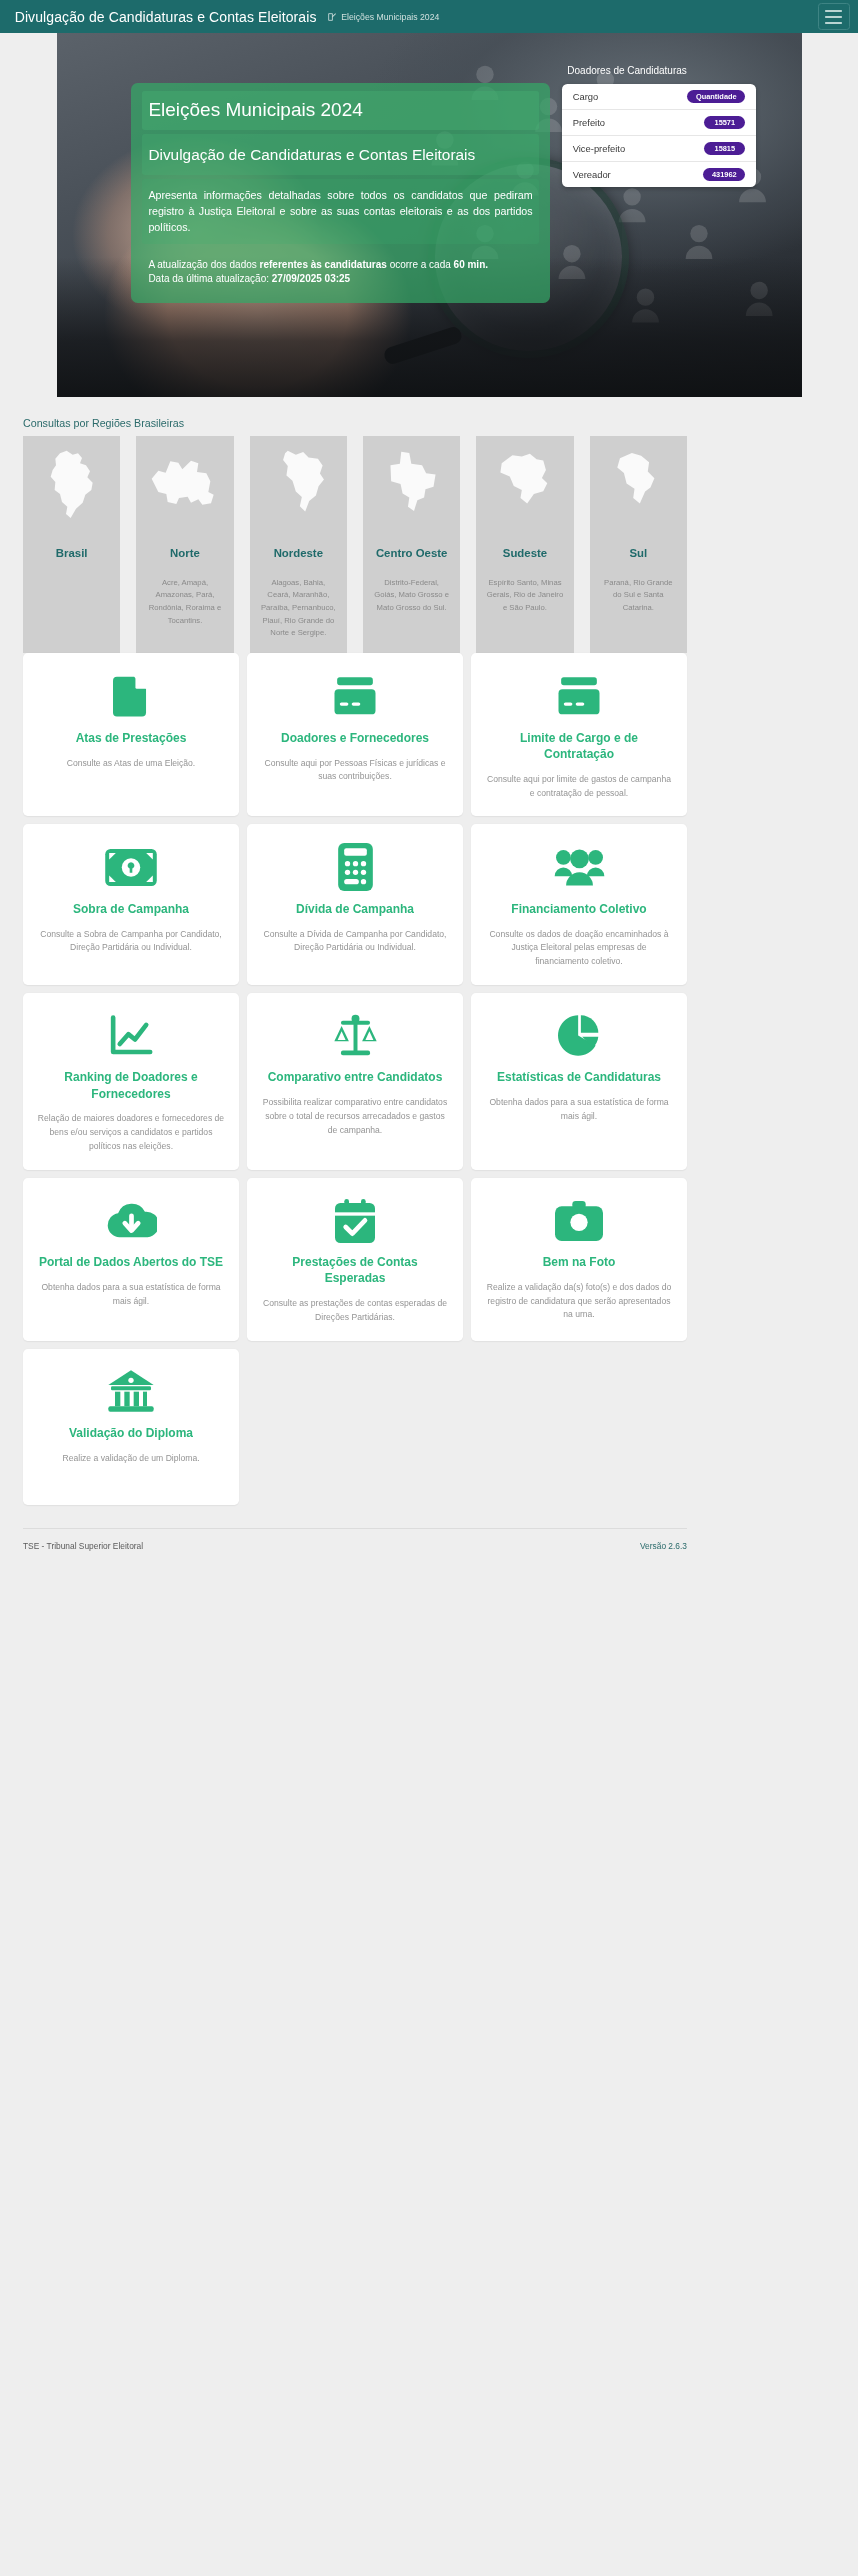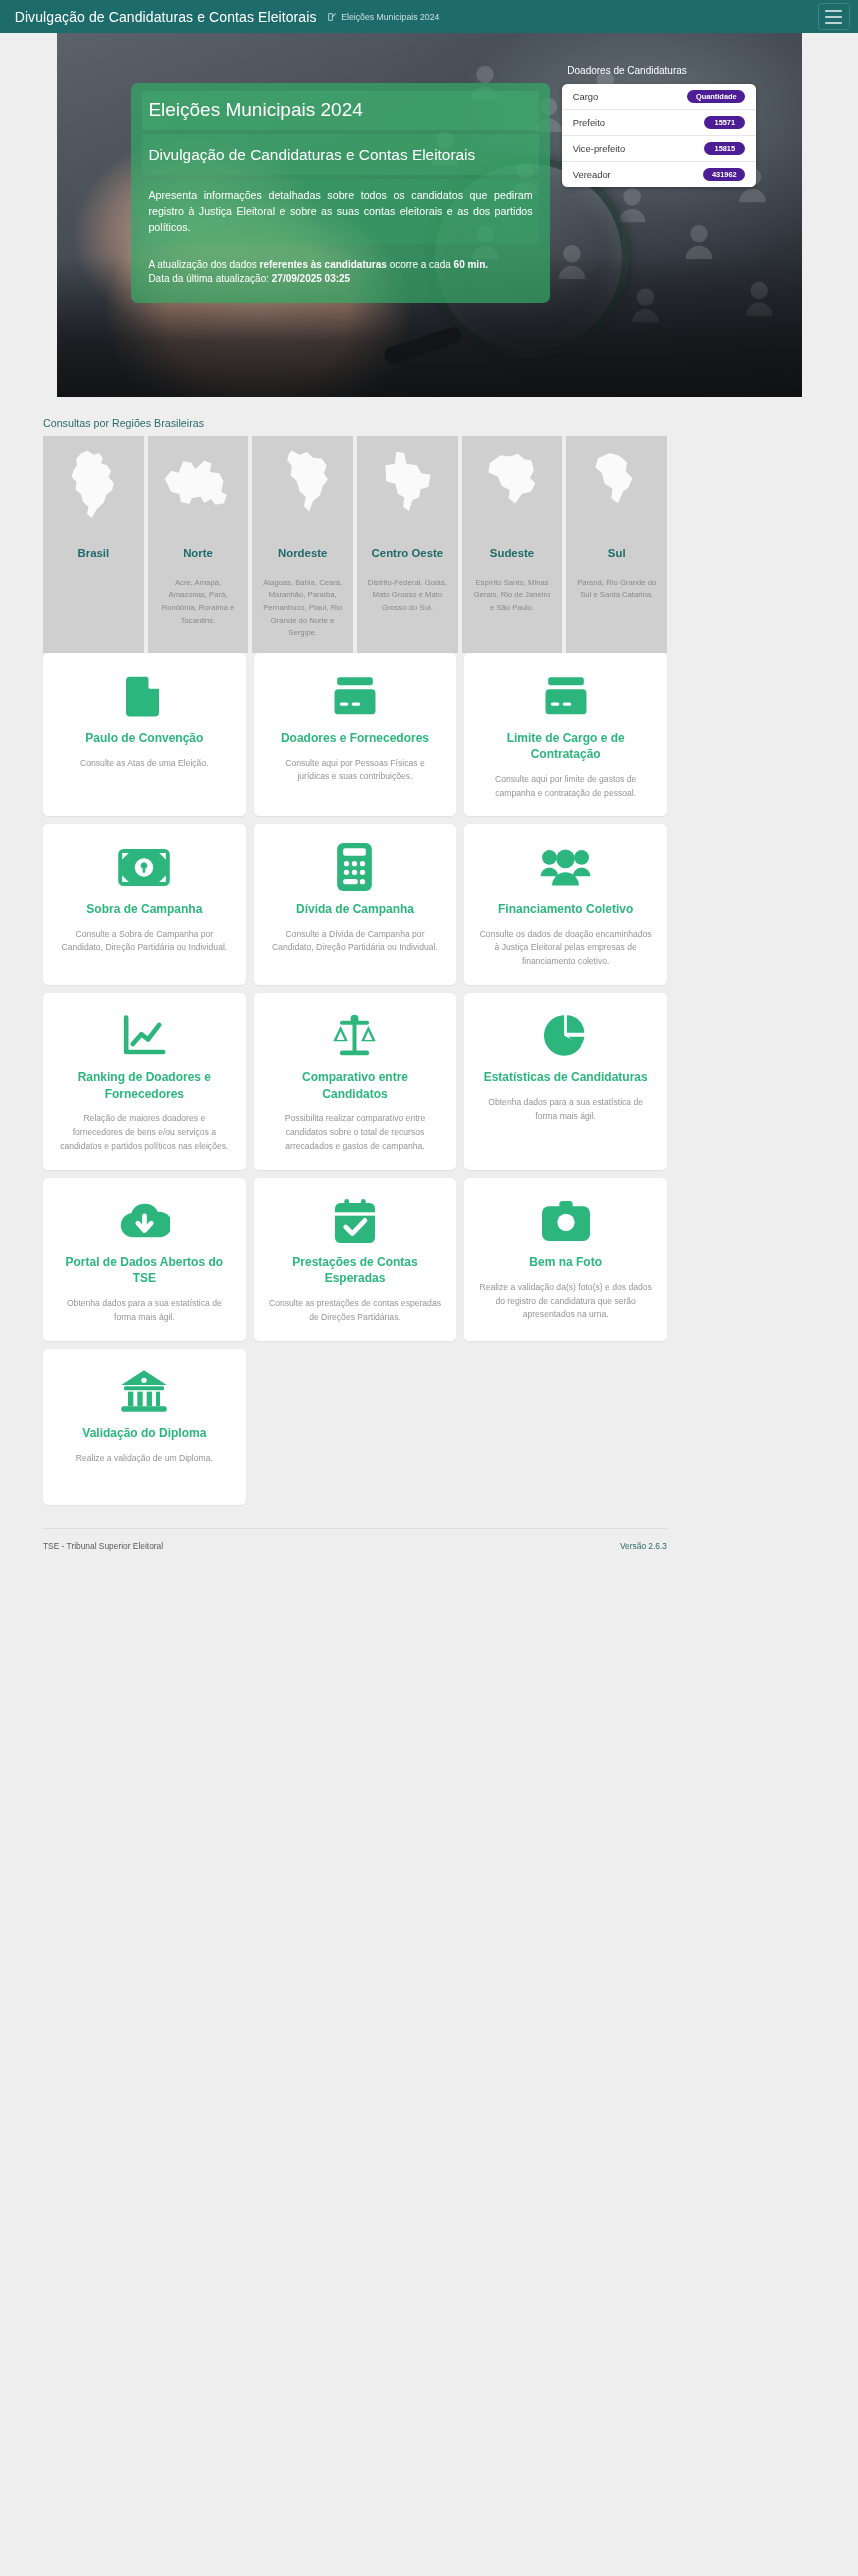--- a/index.html
+++ b/index.html
@@ -185,32 +185,32 @@
     font-weight: 700;
     border-radius: 8px;
     padding: 2px 8.7px;
     min-width: 41px;
     text-align: center;
   }
 
   
   .container {
     width: 710px;
-    padding: 0 43px;
+    padding: 0 23px;
   }
   .section-title {
     color: #2b6b6b;
     font-size: 10.7px;
     margin: 20px 0 7.4px 0;
   }
 
   
   .regions {
     display: flex;
-    gap: 4px;
+    gap: 16px;
   }
   .region-card {
     flex: 1;
     background: #cfcfcf;
     padding: 9.4px 9.4px 13.4px 9.4px;
     min-height: 214px;
     cursor: pointer;
     text-align: center;
   }
   .region-map {
@@ -479,21 +479,21 @@
 <div class="container">
   <div class="cards-grid">
 
     <div class="svc-card">
       <div class="svc-icon">
         <svg width="37" height="44" viewBox="0 0 56 66" fill="#2cb67d">
             <path d="M6 4h26l18 18v36a6 6 0 0 1-6 6H6a6 6 0 0 1-6-6V10a6 6 0 0 1 6-6z"></path>
             <path d="M34 4l18 18H36a2 2 0 0 1-2-2z" fill="#ffffff"></path>
           </svg>
       </div>
-      <div class="svc-title">Paulo de Convenção</div>
+      <div class="svc-title">Atas de Prestações</div>
       <div class="svc-desc">Consulte as Atas de uma Eleição.</div>
     </div>
 
     <div class="svc-card">
       <div class="svc-icon">
         <svg width="44" height="41" viewBox="0 0 66 62" fill="#2cb67d">
             <rect x="6" y="2" width="54" height="12" rx="4"></rect>
             <rect x="2" y="20" width="62" height="38" rx="6"></rect>
             <rect x="10" y="40" width="13" height="5" rx="2.5" fill="#ffffff"></rect>
             <rect x="28" y="40" width="13" height="5" rx="2.5" fill="#ffffff"></rect>

